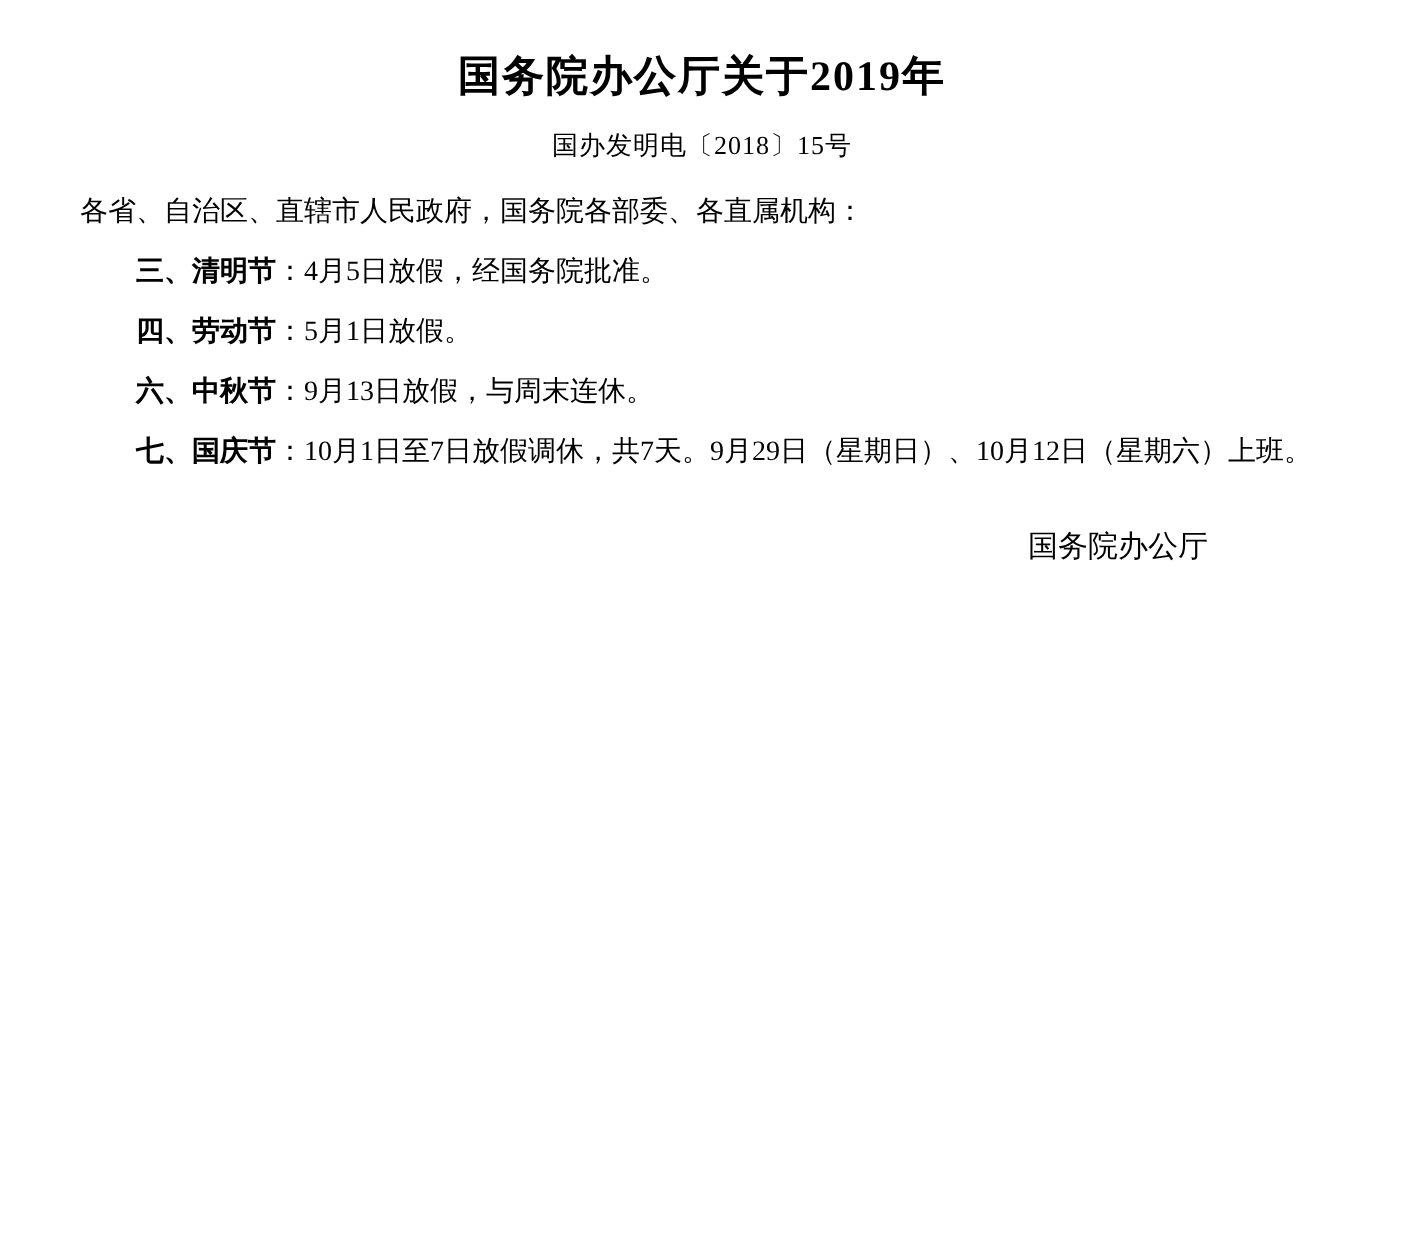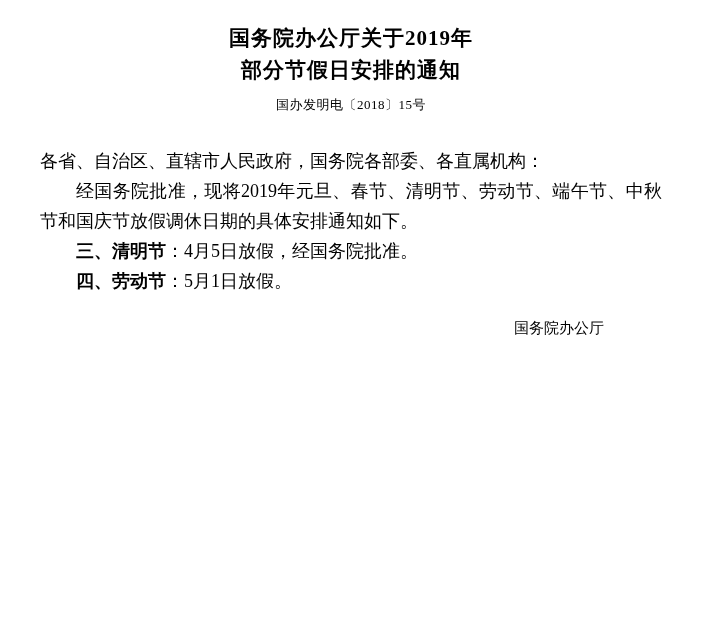--- a/index.html
+++ b/index.html
@@ -31,22 +31,22 @@
     line-height: 32px;
     letter-spacing: 1px;
   }
   .doc-number {
     text-align: center;
     font-size: 13px;
     margin-top: 10px;
     letter-spacing: 0.5px;
   }
   .body-block {
-    margin-top: 32px;
-    font-size: 18px;
+    margin-top: 10px;
+    font-size: 14px;
     line-height: 30px;
     text-align: justify;
   }
   .para {
     margin: 0;
     text-indent: 0;
   }
   .para.indent {
     text-indent: 2em;
   }
@@ -64,39 +64,39 @@
     display: block;
   }
 </style>
 </head>
 <body>
 
 <div class="page">
 
   <div class="title-block">
     <div class="doc-title-line">国务院办公厅关于2019年</div>
-    <div class="doc-title-line">部分节假日安排的通知</div>
   </div>
 
   <div class="doc-number">国办发明电〔2018〕15号</div>
 
   <div class="body-block">
 
     <p class="para">各省、自治区、直辖市人民政府，国务院各部委、各直属机构：</p>
 
-    <p class="para indent">经国务院批准，现将2019年元旦、春节、清明节、劳动节、端午节、中秋节和国庆节放假调休日期的具体安排通知如下。</p>
 
 
 
     <p class="para indent"><span class="lead">三、清明节</span><span>：4月5日放假，经国务院批准。</span></p>
 
     <p class="para indent"><span class="lead">四、劳动节</span><span>：5月1日放假。</span></p>
 
 
+    <p class="para indent"><span class="lead">六、中秋节</span><span>：9月13日放假，与周末连休。</span></p>
 
+    <p class="para indent"><span class="lead">七、国庆节</span><span>：10月1日至7日放假调休，共7天。9月29日（星期日）、10月12日（星期六）上班。</span></p>
 
   </div>
 
   <div class="signature">
     <span class="sig-line">国务院办公厅</span>
 
   </div>
 
 </div>
 

